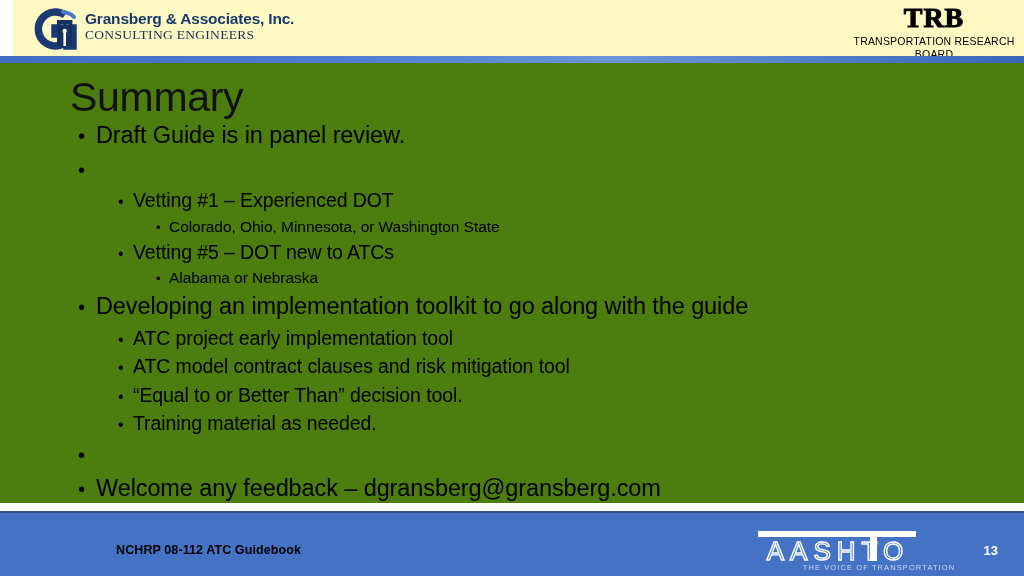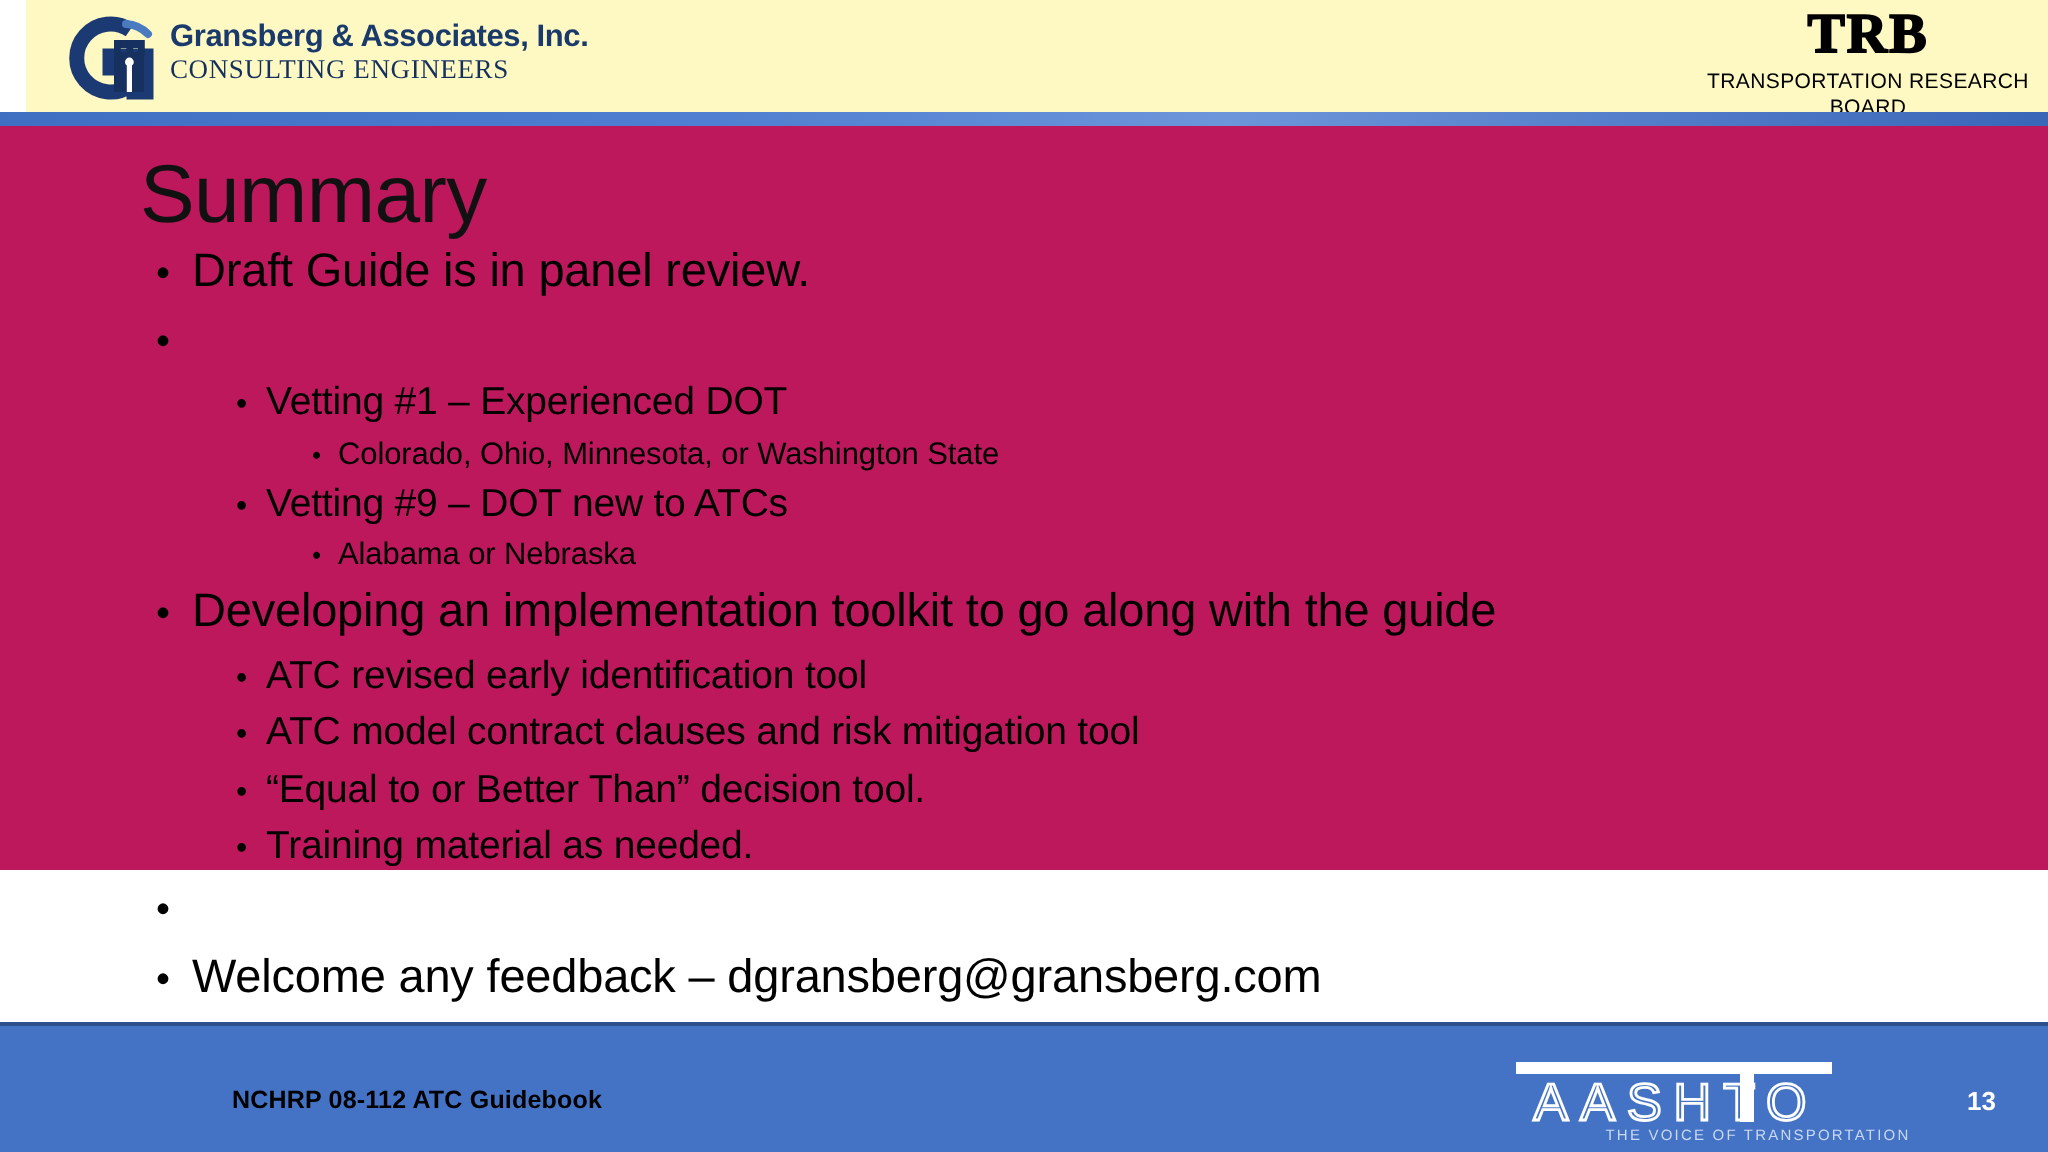--- a/index.html
+++ b/index.html
@@ -99,22 +99,22 @@
     line-height: 8px;
     text-align: right;
     padding-right: 4px;
   }
 
   
   .slide-body {
     position: absolute;
     left: 0; top: 63px;
     width: 1024px;
-    height: 372px;
-    background: #be185d;
+    height: 440px;
+    background: #4d7c0f;
   }
   .slide-title {
     position: absolute;
     left: 70px; top: 11px;
     font-size: 41px;
     font-weight: 300;
     letter-spacing: -0.3px;
     color: #111111;
     line-height: 46px;
     white-space: nowrap;
@@ -284,33 +284,33 @@
       <div class="bullet lvl2">
         <span class="dot">•</span>
         <span class="txt">Vetting #1 – Experienced DOT</span>
       </div>
       <div class="bullet lvl3">
         <span class="dot">•</span>
         <span class="txt">Colorado, Ohio, Minnesota, or Washington State</span>
       </div>
       <div class="bullet lvl2">
         <span class="dot">•</span>
-        <span class="txt">Vetting #9 – DOT new to ATCs</span>
+        <span class="txt">Vetting #5 – DOT new to ATCs</span>
       </div>
       <div class="bullet lvl3">
         <span class="dot">•</span>
         <span class="txt">Alabama or Nebraska</span>
       </div>
       <div class="bullet lvl1">
         <span class="dot">•</span>
         <span class="txt">Developing an implementation toolkit to go along with the guide</span>
       </div>
       <div class="bullet lvl2">
         <span class="dot">•</span>
-        <span class="txt">ATC revised early identification tool</span>
+        <span class="txt">ATC project early implementation tool</span>
       </div>
       <div class="bullet lvl2">
         <span class="dot">•</span>
         <span class="txt">ATC model contract clauses and risk mitigation tool</span>
       </div>
       <div class="bullet lvl2">
         <span class="dot">•</span>
         <span class="txt">“Equal to or Better Than” decision tool.</span>
       </div>
       <div class="bullet lvl2">

